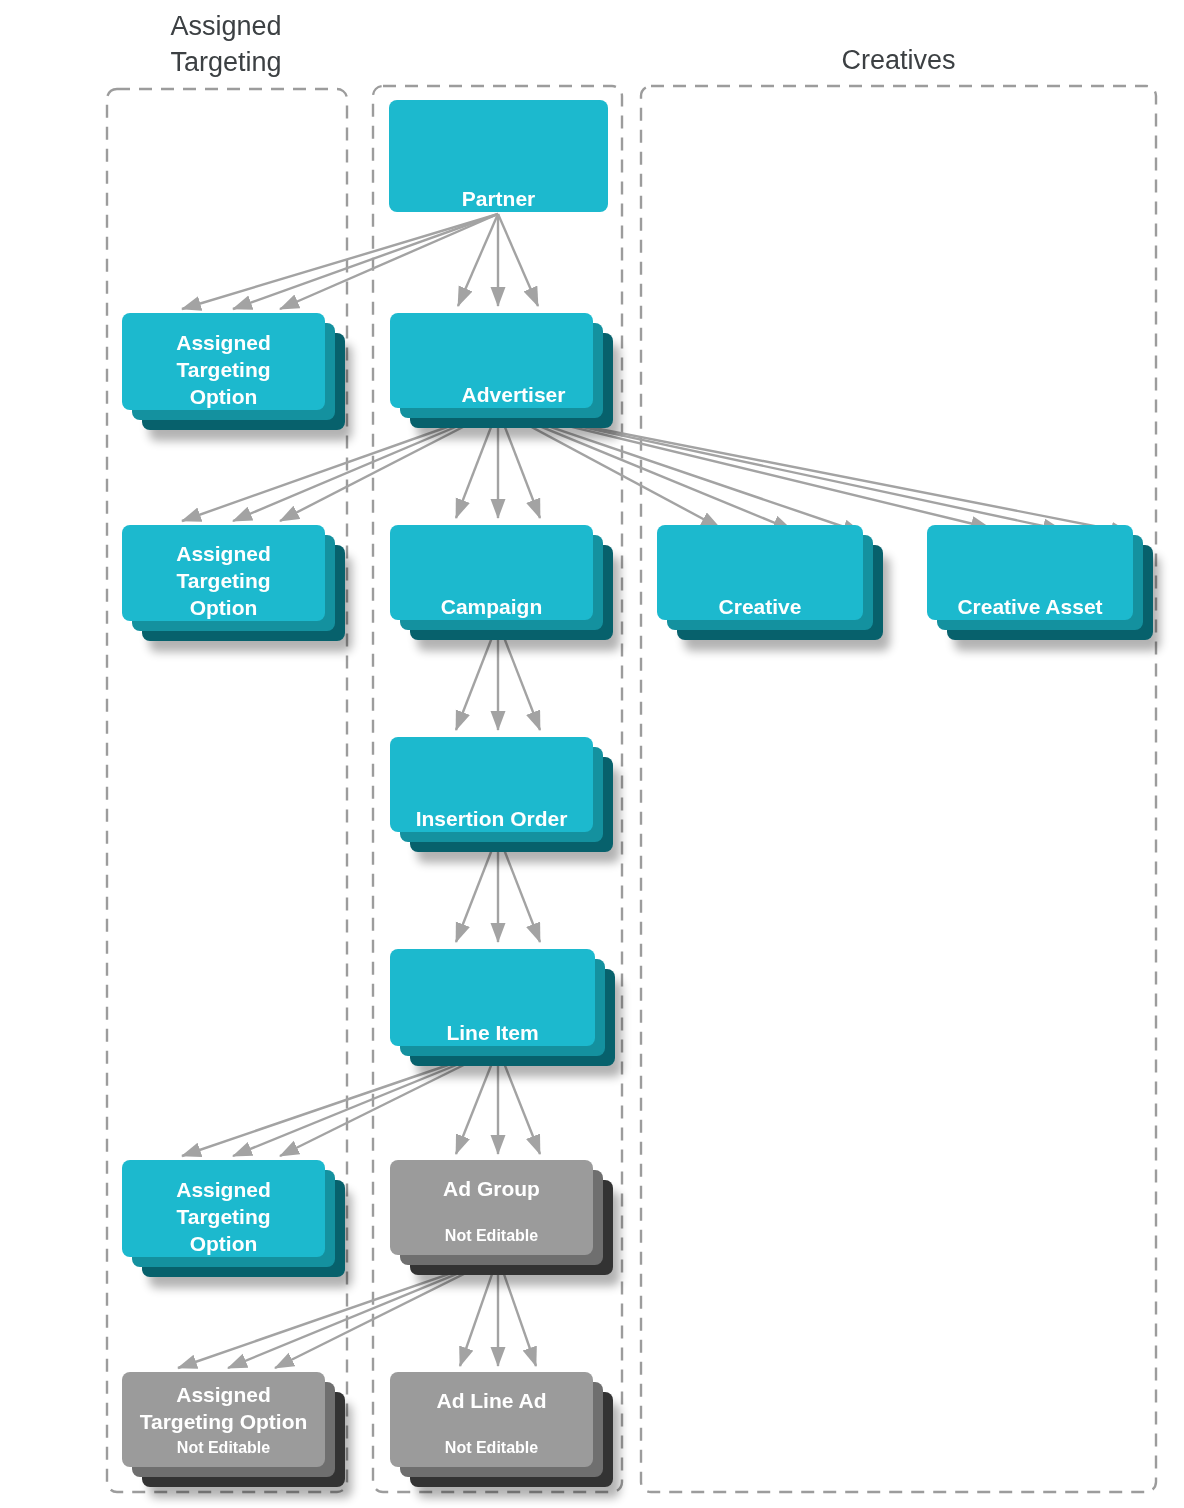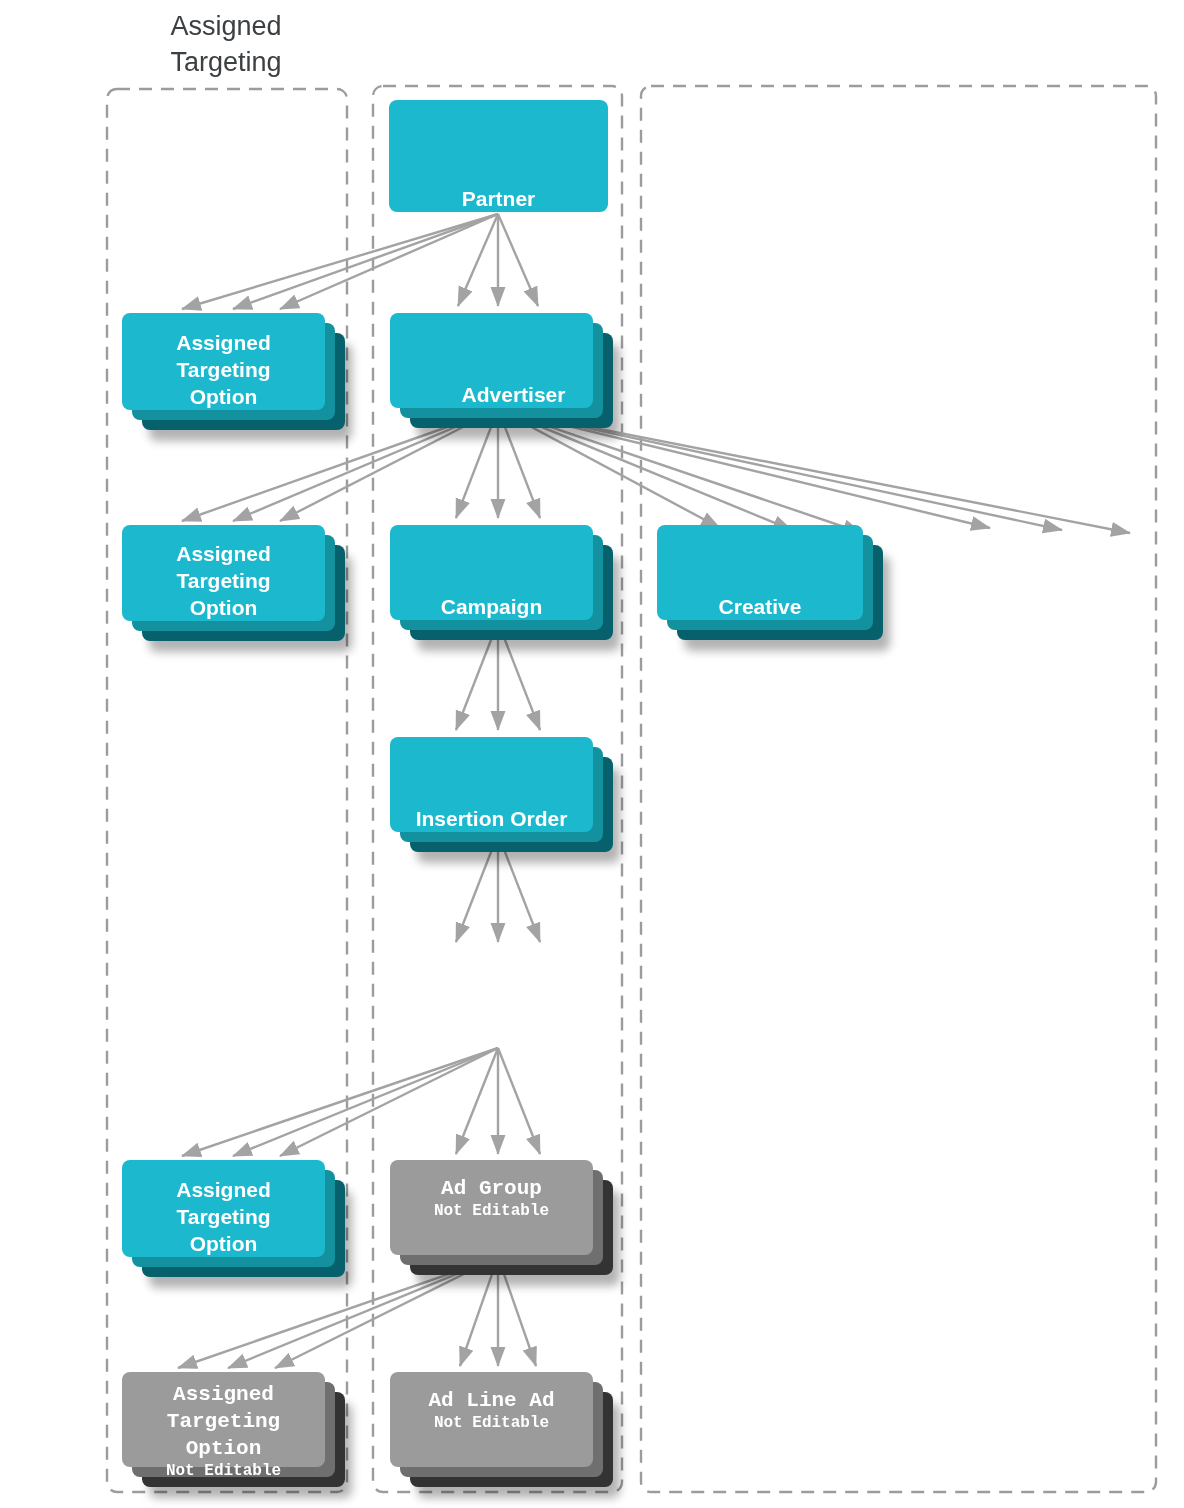--- a/index.html
+++ b/index.html
@@ -22,29 +22,30 @@
   .node .label{
     color:var(--labelText,#fff);font-weight:700;font-size:21px;line-height:27px;white-space:pre-line;
   }
   .node .sub{
     color:var(--labelText,#fff);font-weight:700;font-size:16px;line-height:18px;white-space:pre-line;
   }
   .cyan{background:var(--cyanMain,#1cb9ce);}
   .gray{background:var(--grayMain,#9b9b9b);}
   .cyan.stacked{box-shadow:10px 10px 0 0 var(--cyanMid,#14919f),20px 20px 0 0 var(--cyanDark,#07616c),27px 31px 10px rgba(0,0,0,0.30);}
   .gray.stacked{box-shadow:10px 10px 0 0 var(--grayMid,#6f6f6f),20px 20px 0 0 var(--grayDark,#333333),27px 31px 10px rgba(0,0,0,0.30);}
-  .node.with-sub{justify-content:flex-start;padding:15px 8px 0 8px;font-family:Liberation Mono, monospace;}
+  .node.with-sub{justify-content:space-between;padding:15px 8px 10px 8px;}
 </style>
 </head>
 <body>
 
 <div class="canvas">
 
   <div class="col-title" style="left:56px;top:8px;width:260px;">Assigned
 Targeting</div>
+  <div class="col-title" style="left:600px;top:42px;width:517px;">Creatives</div>
 
   <svg class="edges" viewBox="0 0 1184 1508">
     <defs>
       <marker id="arrowhead" markerUnits="userSpaceOnUse" markerWidth="22" markerHeight="16" refX="19" refY="7.5" orient="auto">
         <path d="M0,0 L20,7.5 L0,15 Z"></path>
       </marker>
     </defs>
 
     <rect class="colbox" x="67" y="89" width="240" height="1403" rx="10"></rect>
     <rect class="colbox" x="333" y="86" width="249" height="1406" rx="10"></rect>
@@ -133,25 +134,31 @@
   </div>
 
   <div class="node cyan stacked" style="left:617px;top:525px;width:206px;height:95px;">
     <div class="label">Creative</div>
   </div>
 
   <div class="node cyan stacked" style="left:350px;top:525px;width:203px;height:95px;">
     <div class="label">Campaign</div>
   </div>
 
+  <div class="node cyan stacked" style="left:887px;top:525px;width:206px;height:95px;">
+    <div class="label">Creative Asset</div>
+  </div>
 
   <div class="node cyan stacked" style="left:350px;top:737px;width:203px;height:95px;">
     <div class="label">Insertion Order</div>
   </div>
 
+  <div class="node cyan stacked" style="left:350px;top:949px;width:205px;height:97px;">
+    <div class="label">Line Item</div>
+  </div>
 
   <div class="node cyan stacked" style="left:82px;top:1160px;width:203px;height:97px;">
     <div class="label">Assigned
 Targeting
 Option</div>
   </div>
 
   <div class="node gray stacked with-sub" style="left:350px;top:1160px;width:203px;height:95px;">
     <div class="label">Ad Group</div>
     <div class="sub">Not Editable</div>

